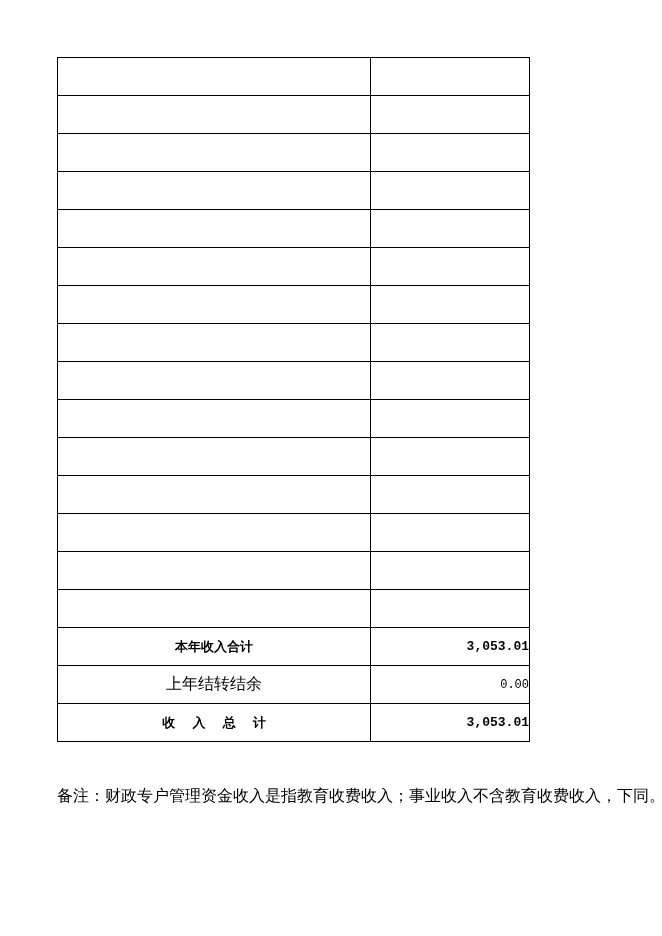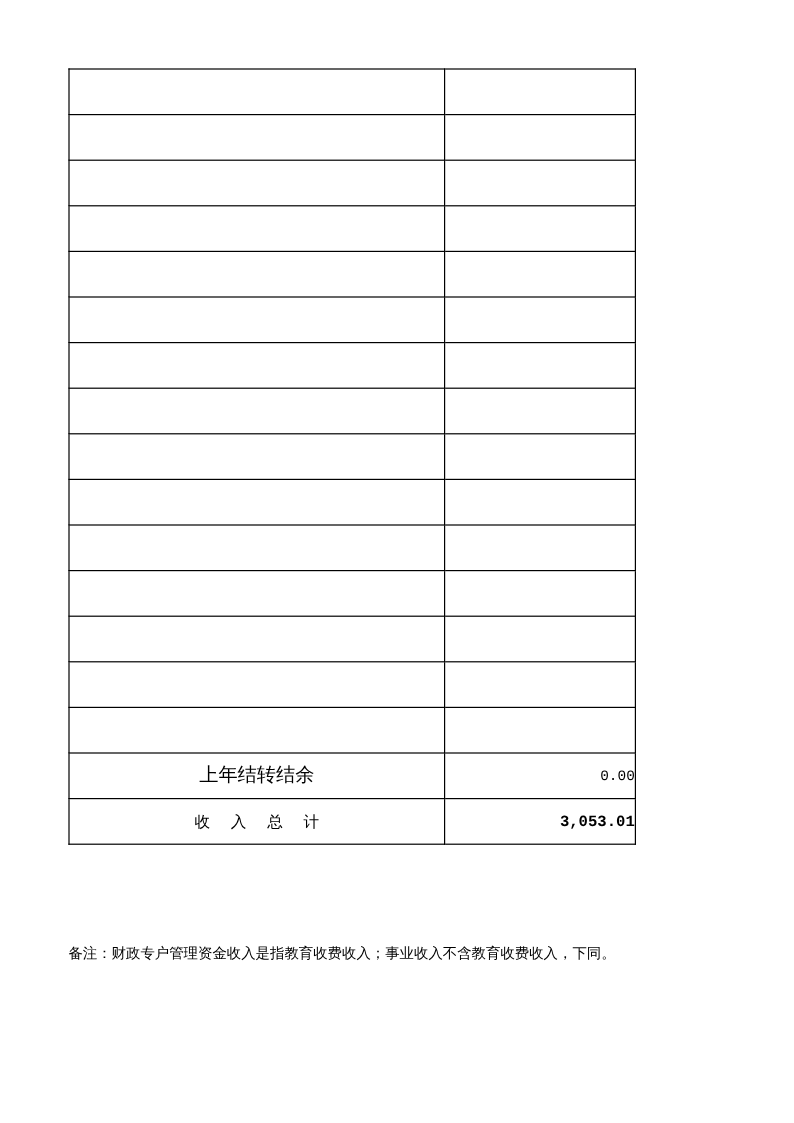--- a/index.html
+++ b/index.html
@@ -54,35 +54,35 @@
     font-size: 13px;
   }
   .row-total .cell-value {
     font-weight: bold;
     font-size: 13px;
   }
   .row-carry .cell-label {
     font-size: 16px;
   }
   .row-grand .cell-label {
-    font-weight: normal;
+    font-weight: bold;
     font-size: 13px;
     letter-spacing: 7px;
     text-indent: 7px;
   }
   .row-grand .cell-value {
     font-weight: bold;
     font-size: 13px;
   }
   .footnote {
     position: absolute;
     left: 57px;
     top: 786px;
     width: 520px;
-    font-size: 12px;
+    font-size: 16px;
     font-family: "Liberation Serif", serif;
     text-align: left;
     white-space: nowrap;
   }
 </style>
 </head>
 <body>
 
 <div class="sheet">
   <table class="fin">
@@ -145,20 +145,24 @@
         </tr>
       <tr class="blank-row">
           <td></td>
           <td></td>
         </tr>
       <tr class="blank-row">
           <td></td>
           <td></td>
         </tr>
 
+      <tr class="row-total">
+        <td class="cell-label">本年收入合计</td>
+        <td class="cell-value">3,053.01</td>
+      </tr>
       <tr class="row-carry">
         <td class="cell-label">上年结转结余</td>
         <td class="cell-value">0.00</td>
       </tr>
       <tr class="row-grand">
         <td class="cell-label">收    入    总    计</td>
         <td class="cell-value">3,053.01</td>
       </tr>
     </tbody>
   </table>

